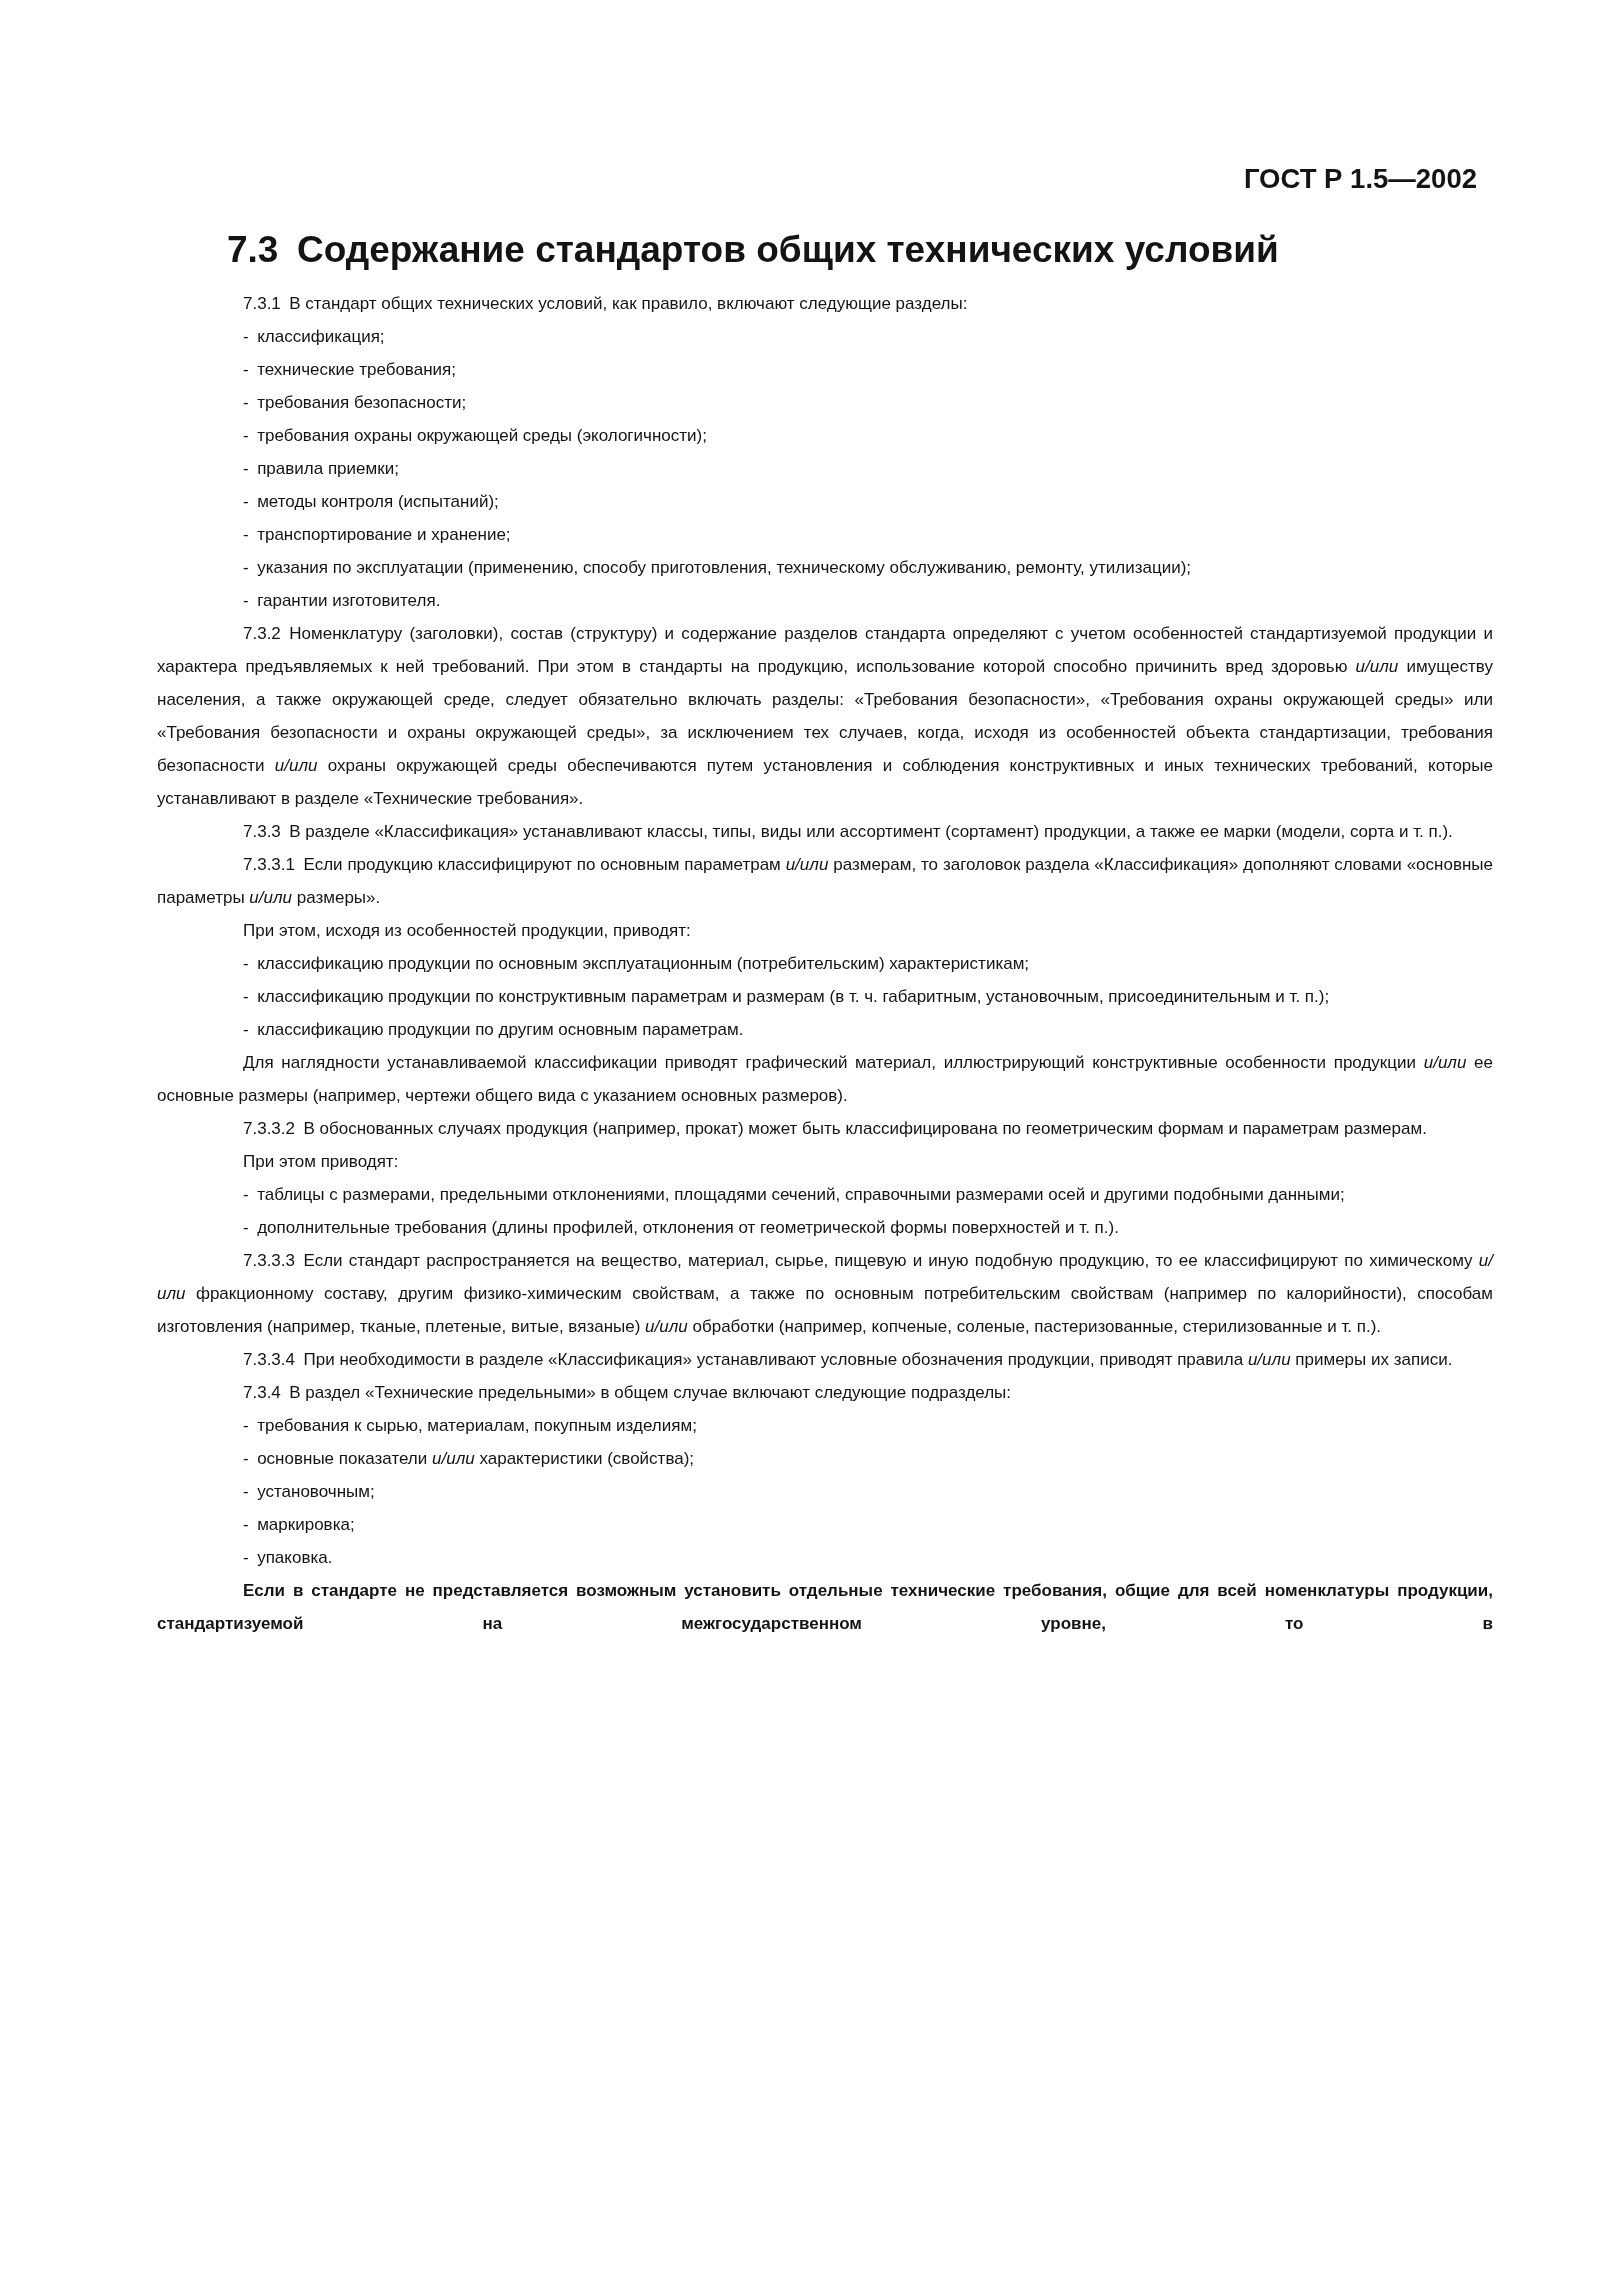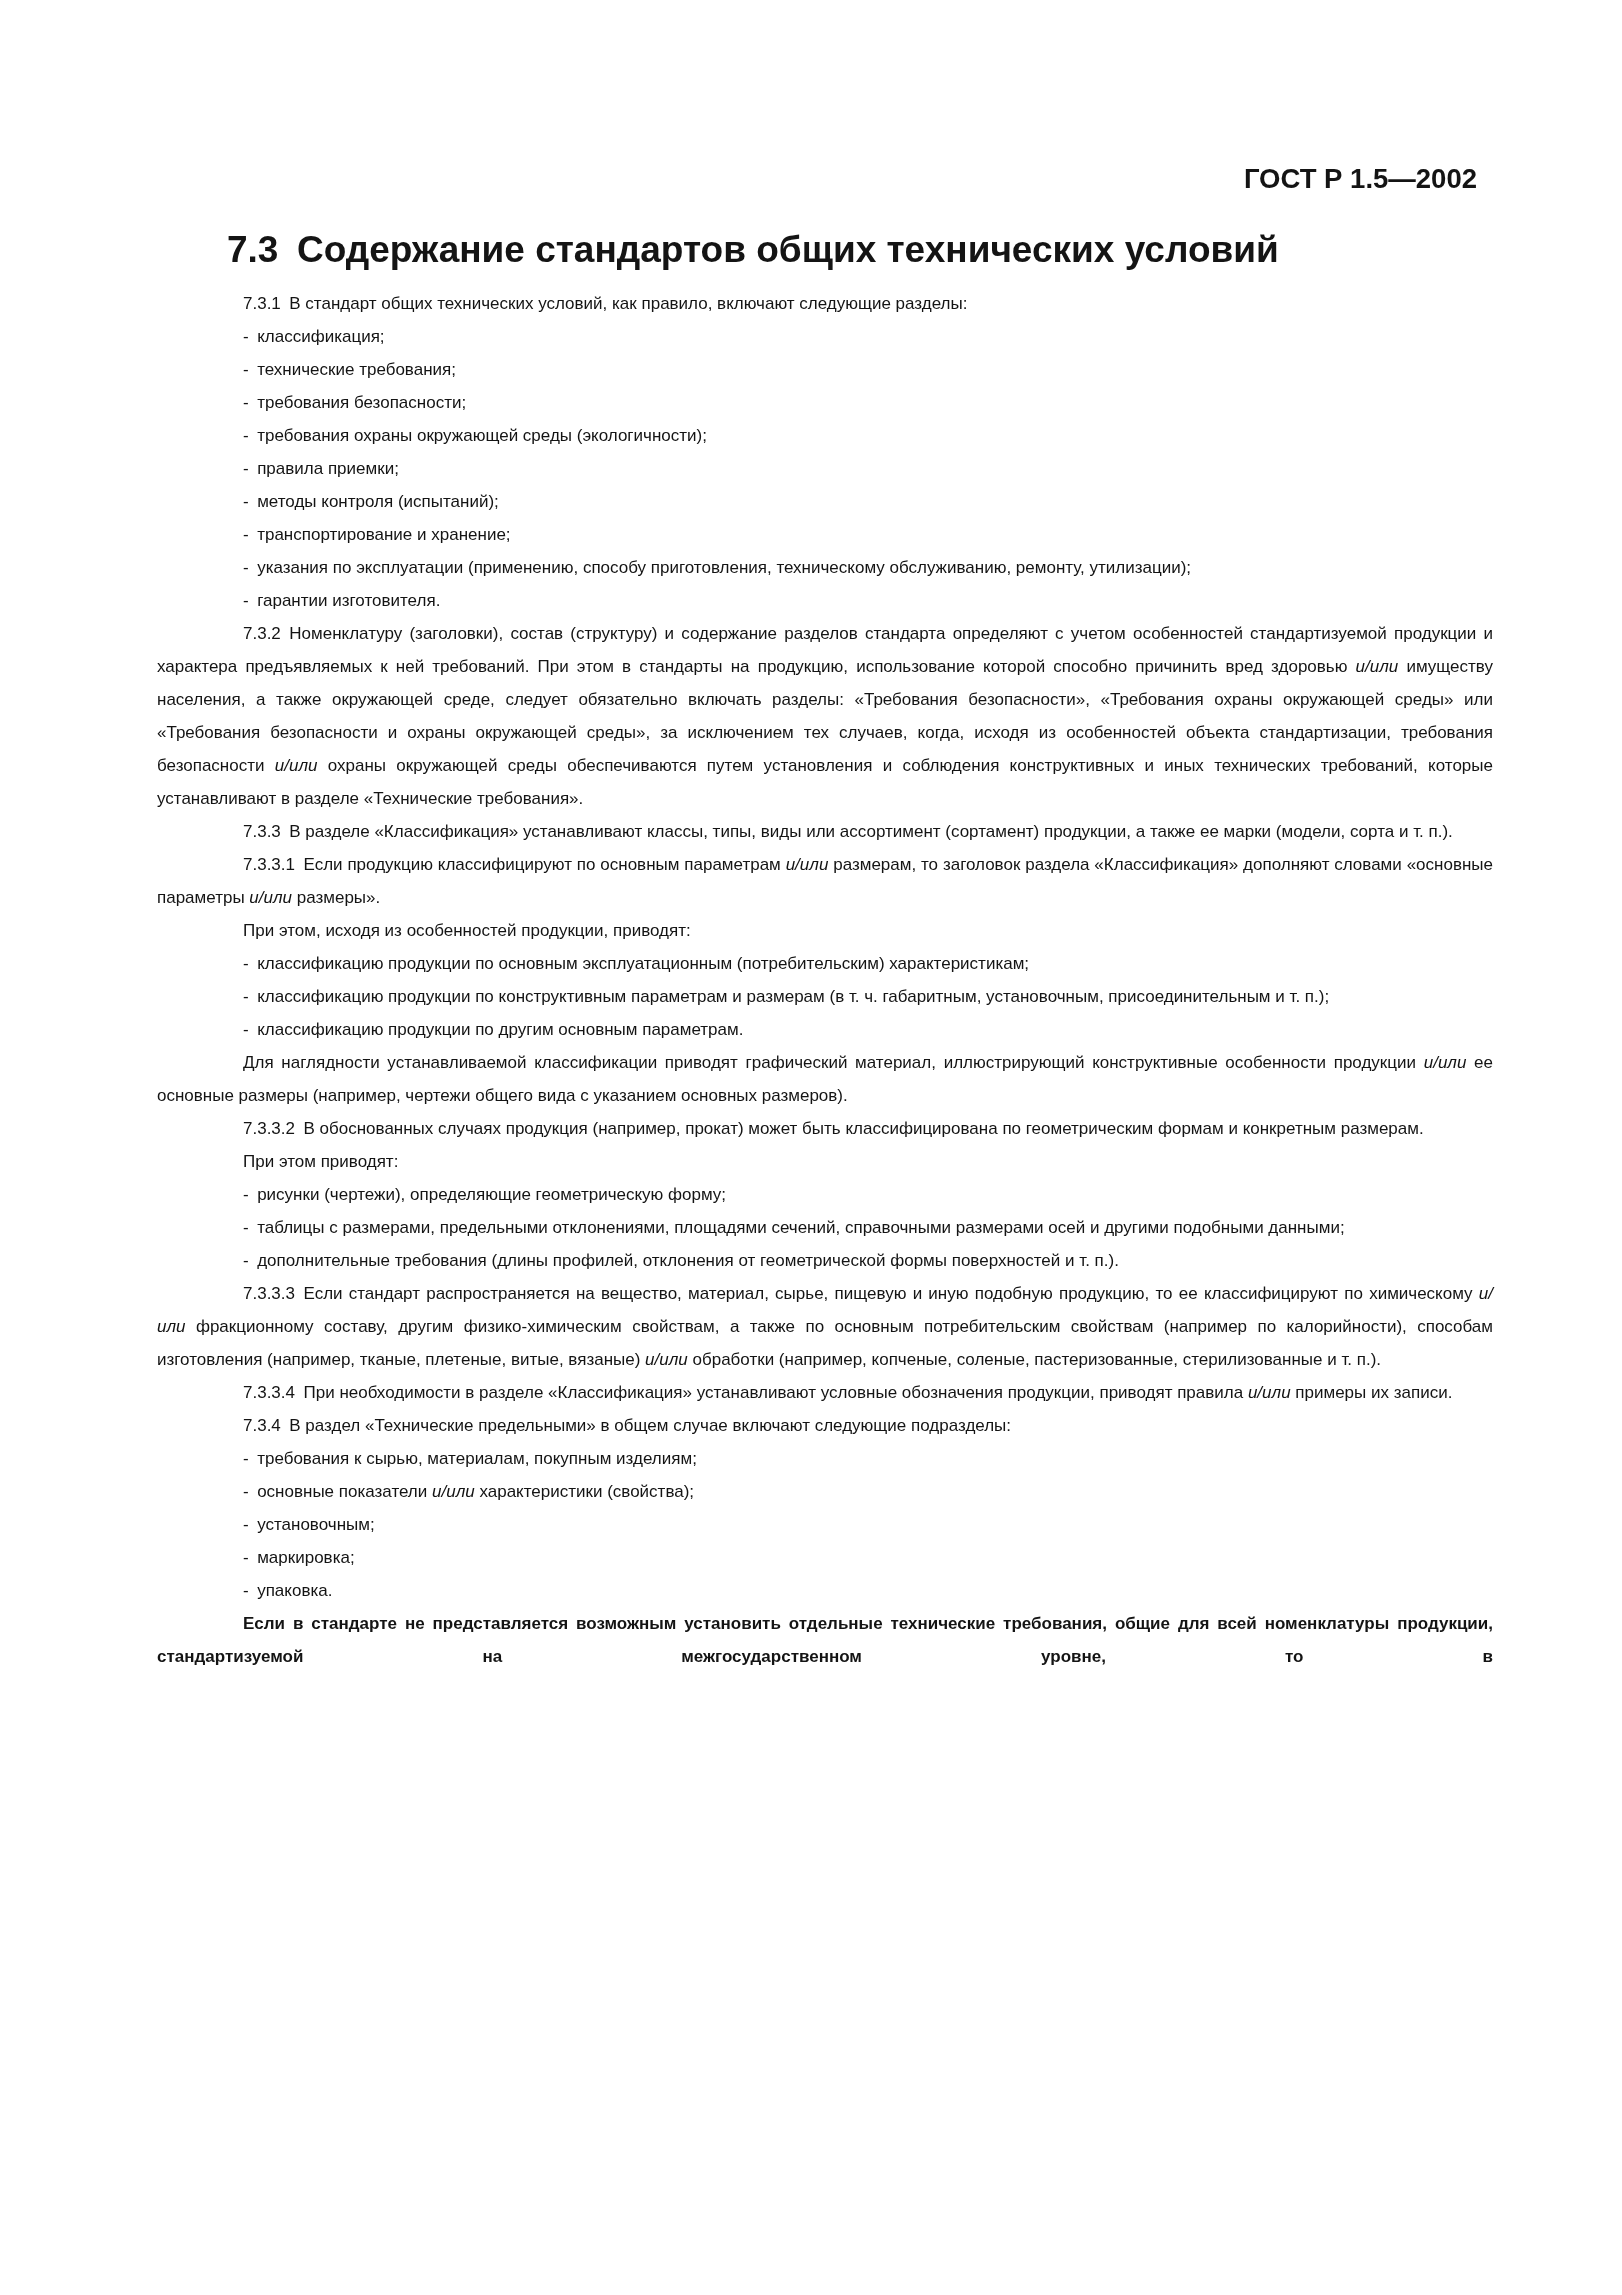--- a/index.html
+++ b/index.html
@@ -87,23 +87,22 @@
       <p class="para list"><span>- указания по эксплуатации (применению, способу приготовления, техническому обслуживанию, ремонту, утилизации);</span></p>
       <p class="para list"><span>- гарантии изготовителя.</span></p>
       <p class="para para"><span>7.3.2 Номенклатуру (заголовки), состав (структуру) и содержание разделов стандарта определяют с учетом особенностей стандартизуемой продукции и характера предъявляемых к ней требований. При этом в стандарты на продукцию, использование которой способно причинить вред здоровью </span><i>и/или</i><span> имуществу населения, а также окружающей среде, следует обязательно включать разделы: «Требования безопасности», «Требования охраны окружающей среды» или «Требования безопасности и охраны окружающей среды», за исключением тех случаев, когда, исходя из особенностей объекта стандартизации, требования безопасности </span><i>и/или</i><span> охраны окружающей среды обеспечиваются путем установления и соблюдения конструктивных и иных технических требований, которые устанавливают в разделе «Технические требования».</span></p>
       <p class="para para"><span>7.3.3 В разделе «Классификация» устанавливают классы, типы, виды или ассортимент (сортамент) продукции, а также ее марки (модели, сорта и т. п.).</span></p>
       <p class="para para"><span>7.3.3.1 Если продукцию классифицируют по основным параметрам </span><i>и/или</i><span> размерам, то заголовок раздела «Классификация» дополняют словами «основные параметры </span><i>и/или</i><span> размеры».</span></p>
       <p class="para para"><span>При этом, исходя из особенностей продукции, приводят:</span></p>
       <p class="para list"><span>- классификацию продукции по основным эксплуатационным (потребительским) характеристикам;</span></p>
       <p class="para list"><span>- классификацию продукции по конструктивным параметрам и размерам (в т. ч. габаритным, установочным, присоединительным и т. п.);</span></p>
       <p class="para list"><span>- классификацию продукции по другим основным параметрам.</span></p>
       <p class="para para"><span>Для наглядности устанавливаемой классификации приводят графический материал, иллюстрирующий конструктивные особенности продукции </span><i>и/или</i><span> ее основные размеры (например, чертежи общего вида с указанием основных размеров).</span></p>
-      <p class="para para"><span>7.3.3.2 В обоснованных случаях продукция (например, прокат) может быть классифицирована по геометрическим формам и конкретным размерам.</span></p>
+      <p class="para para"><span>7.3.3.2 В обоснованных случаях продукция (например, прокат) может быть классифицирована по геометрическим формам и параметрам размерам.</span></p>
       <p class="para para"><span>При этом приводят:</span></p>
-      <p class="para list"><span>- рисунки (чертежи), определяющие геометрическую форму;</span></p>
       <p class="para list"><span>- таблицы с размерами, предельными отклонениями, площадями сечений, справочными размерами осей и другими подобными данными;</span></p>
       <p class="para list"><span>- дополнительные требования (длины профилей, отклонения от геометрической формы поверхностей и т. п.).</span></p>
       <p class="para para"><span>7.3.3.3 Если стандарт распространяется на вещество, материал, сырье, пищевую и иную подобную продукцию, то ее классифицируют по химическому </span><i>и/или</i><span> фракционному составу, другим физико-химическим свойствам, а также по основным потребительским свойствам (например по калорийности), способам изготовления (например, тканые, плетеные, витые, вязаные) </span><i>и/или</i><span> обработки (например, копченые, соленые, пастеризованные, стерилизованные и т. п.).</span></p>
       <p class="para para"><span>7.3.3.4 При необходимости в разделе «Классификация» устанавливают условные обозначения продукции, приводят правила </span><i>и/или</i><span> примеры их записи.</span></p>
       <p class="para para"><span>7.3.4 В раздел «Технические предельными» в общем случае включают следующие подразделы:</span></p>
       <p class="para list"><span>- требования к сырью, материалам, покупным изделиям;</span></p>
       <p class="para list"><span>- основные показатели </span><i>и/или</i><span> характеристики (свойства);</span></p>
       <p class="para list"><span>- установочным;</span></p>
       <p class="para list"><span>- маркировка;</span></p>
       <p class="para list"><span>- упаковка.</span></p>

